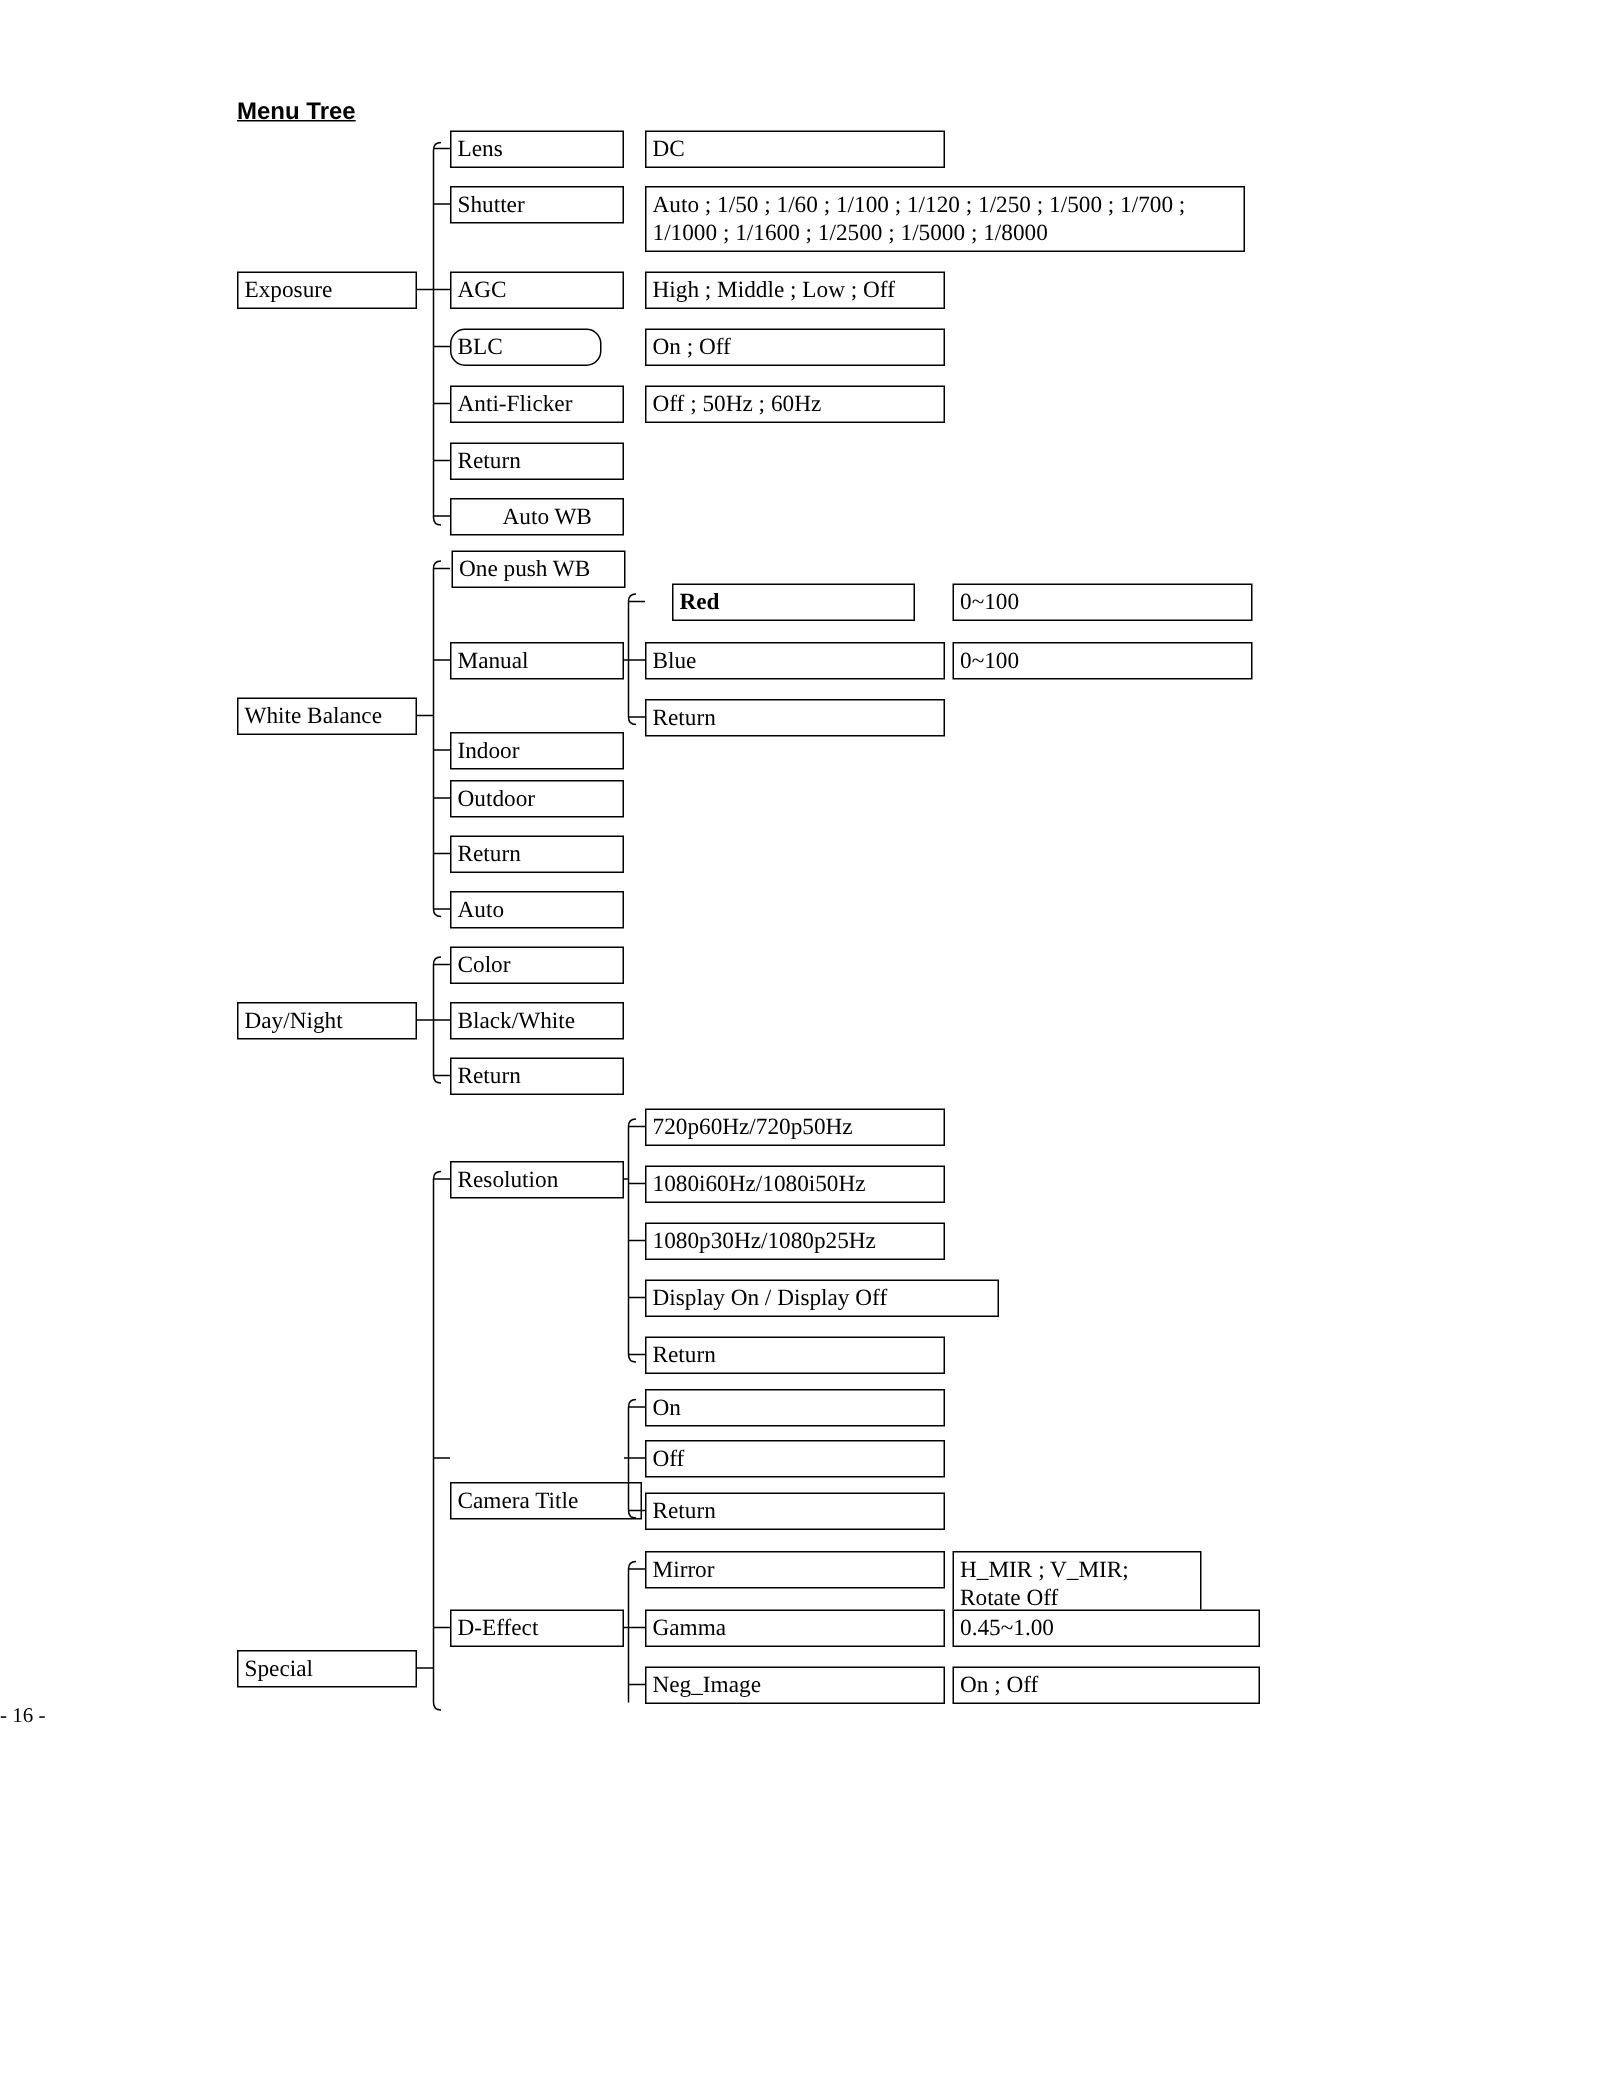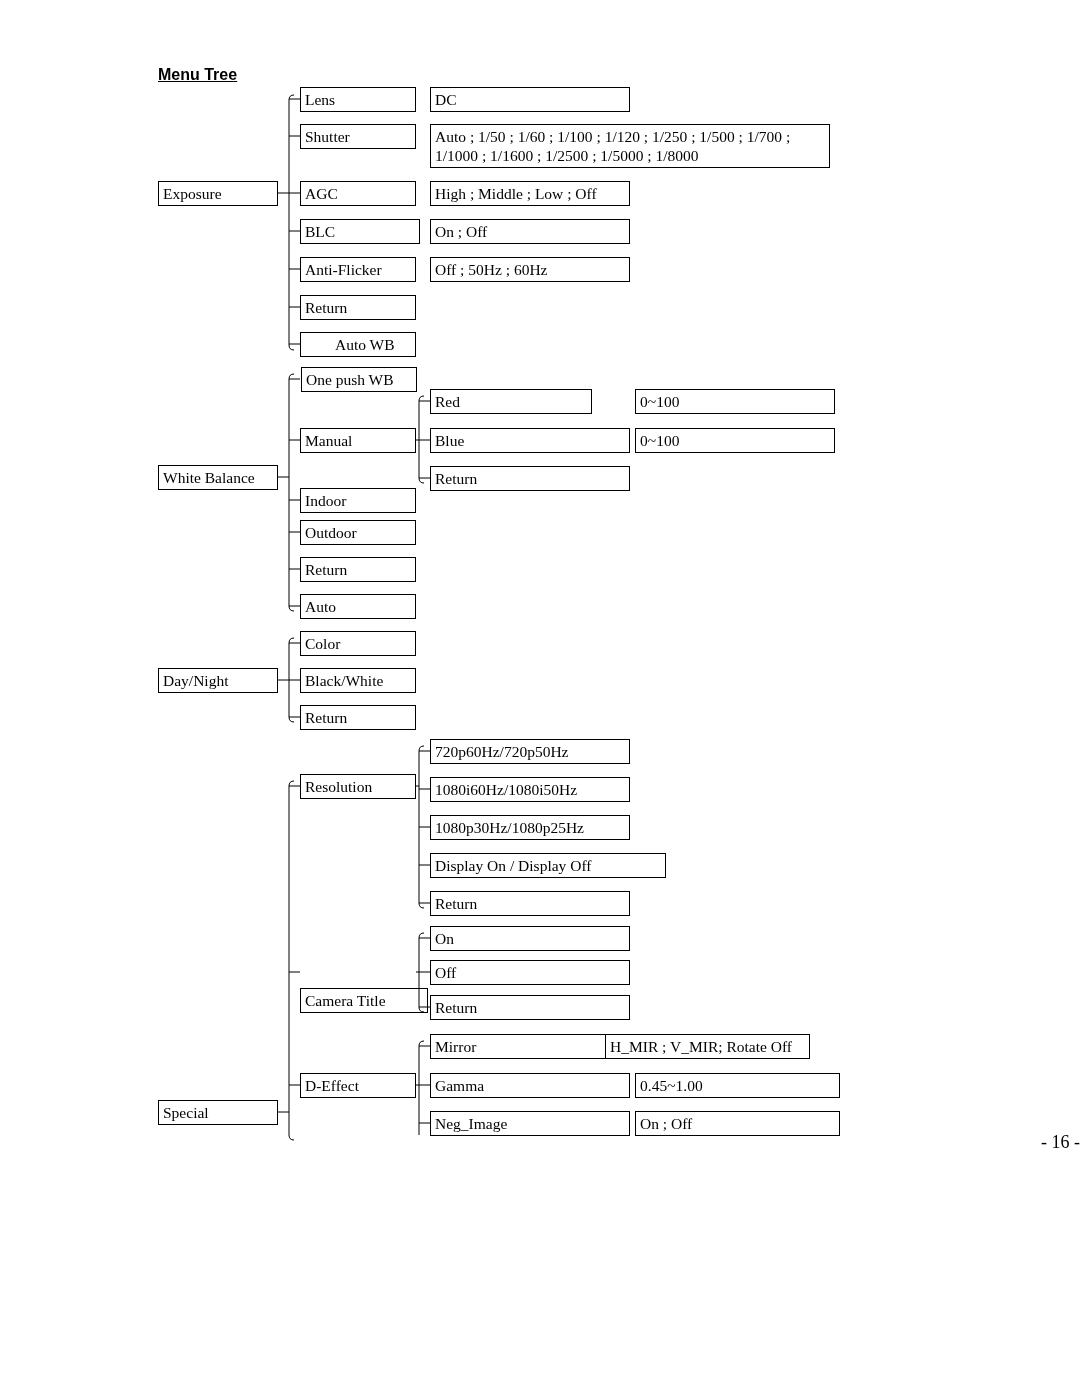--- a/index.html
+++ b/index.html
@@ -32,22 +32,22 @@
     background: #fff;
     box-sizing: border-box;
     line-height: 1.25;
     font-size: 15.5px;
   }
   .page-num {
     position: absolute;
     left: 0;
     right: 0;
     bottom: 244px;
-    text-align: right;
-    font-size: 18px;
+    text-align: left;
+    font-size: 14px;
   }
   svg.tree {
     position: absolute;
     left: 0;
     top: 0;
   }
 </style>
 </head>
 <body>
 
@@ -56,21 +56,21 @@
   <div class="title">Menu Tree</div>
 
   <div class="box" style="left:158px; top:181px; width:120px;">Exposure</div>
   <div class="box" style="left:158px; top:465px; width:120px;">White Balance</div>
   <div class="box" style="left:158px; top:668px; width:120px;">Day/Night</div>
   <div class="box" style="left:158px; top:1100px; width:120px;">Special</div>
 
   <div class="box" style="left:300px; top:87px;  width:116px;">Lens</div>
   <div class="box" style="left:300px; top:124px; width:116px;">Shutter</div>
   <div class="box" style="left:300px; top:181px; width:116px;">AGC</div>
-  <div class="box" style="left:300px; top:219px; width:120px;">BLC</div>
+  <div class="box" style="left:300px; top:219px; width:101px;border-radius:10px;">BLC</div>
   <div class="box" style="left:300px; top:257px; width:116px;">Anti-Flicker</div>
   <div class="box" style="left:300px; top:295px; width:116px;">Return</div>
   <div class="box" style="left:300px; top:332px; width:116px;padding-left:34px;">Auto WB</div>
 
   <div class="box" style="left:301px; top:367px; width:116px;">One push WB</div>
   <div class="box" style="left:300px; top:428px; width:116px;">Manual</div>
   <div class="box" style="left:300px; top:488px; width:116px;">Indoor</div>
   <div class="box" style="left:300px; top:520px; width:116px;">Outdoor</div>
   <div class="box" style="left:300px; top:557px; width:116px;">Return</div>
   <div class="box" style="left:300px; top:594px; width:116px;">Auto</div>
@@ -82,41 +82,41 @@
   <div class="box" style="left:300px; top:774px; width:116px;">Resolution</div>
   <div class="box" style="left:300px; top:960px; width:128px;margin-top:28px;">Camera Title</div>
   <div class="box" style="left:300px; top:1073px; width:116px;">D-Effect</div>
 
   <div class="box" style="left:430px; top:87px;  width:200px;">DC</div>
   <div class="box" style="left:430px; top:124px; width:400px; height:44px;">Auto ; 1/50 ; 1/60 ; 1/100 ; 1/120 ; 1/250 ; 1/500 ; 1/700 ; 1/1000 ; 1/1600 ; 1/2500 ; 1/5000 ; 1/8000</div>
   <div class="box" style="left:430px; top:181px; width:200px;">High ; Middle ; Low ; Off</div>
   <div class="box" style="left:430px; top:219px; width:200px;">On ; Off</div>
   <div class="box" style="left:430px; top:257px; width:200px;">Off ; 50Hz ; 60Hz</div>
 
-  <div class="box" style="left:430px; top:389px; width:162px;">Red</div>
+  <div class="box" style="left:448px; top:389px; width:162px;font-weight:bold;">Red</div>
   <div class="box" style="left:430px; top:428px; width:200px;">Blue</div>
   <div class="box" style="left:430px; top:466px; width:200px;">Return</div>
 
   <div class="box" style="left:430px; top:739px; width:200px;">720p60Hz/720p50Hz</div>
   <div class="box" style="left:430px; top:777px; width:200px;">1080i60Hz/1080i50Hz</div>
   <div class="box" style="left:430px; top:815px; width:200px;">1080p30Hz/1080p25Hz</div>
   <div class="box" style="left:430px; top:853px; width:236px;">Display On / Display Off</div>
   <div class="box" style="left:430px; top:891px; width:200px;">Return</div>
 
   <div class="box" style="left:430px; top:926px; width:200px;">On</div>
   <div class="box" style="left:430px; top:960px; width:200px;">Off</div>
   <div class="box" style="left:430px; top:995px; width:200px;">Return</div>
 
   <div class="box" style="left:430px; top:1034px; width:200px;">Mirror</div>
   <div class="box" style="left:430px; top:1073px; width:200px;">Gamma</div>
   <div class="box" style="left:430px; top:1111px; width:200px;">Neg_Image</div>
 
   <div class="box" style="left:635px; top:389px; width:200px;">0~100</div>
   <div class="box" style="left:635px; top:428px; width:200px;">0~100</div>
-  <div class="box" style="left:605px; top:1034px; width:205px;">H_MIR ; V_MIR; Rotate Off</div>
+  <div class="box" style="left:635px; top:1034px; width:166px;">H_MIR ; V_MIR; Rotate Off</div>
   <div class="box" style="left:635px; top:1073px; width:205px;">0.45~1.00</div>
   <div class="box" style="left:635px; top:1111px; width:205px;">On ; Off</div>
 
   <svg class="tree" width="1080" height="1397">
     <g stroke="#000" stroke-width="1" fill="none">
 
       <path d="M278,193 L289,193"></path>
       <path d="M289,100 L289,345 Q289,350 294,350 M289,100 Q289,95 294,95"></path>
       <path d="M289,99  L300,99"></path>
       <path d="M289,136 L300,136"></path>

